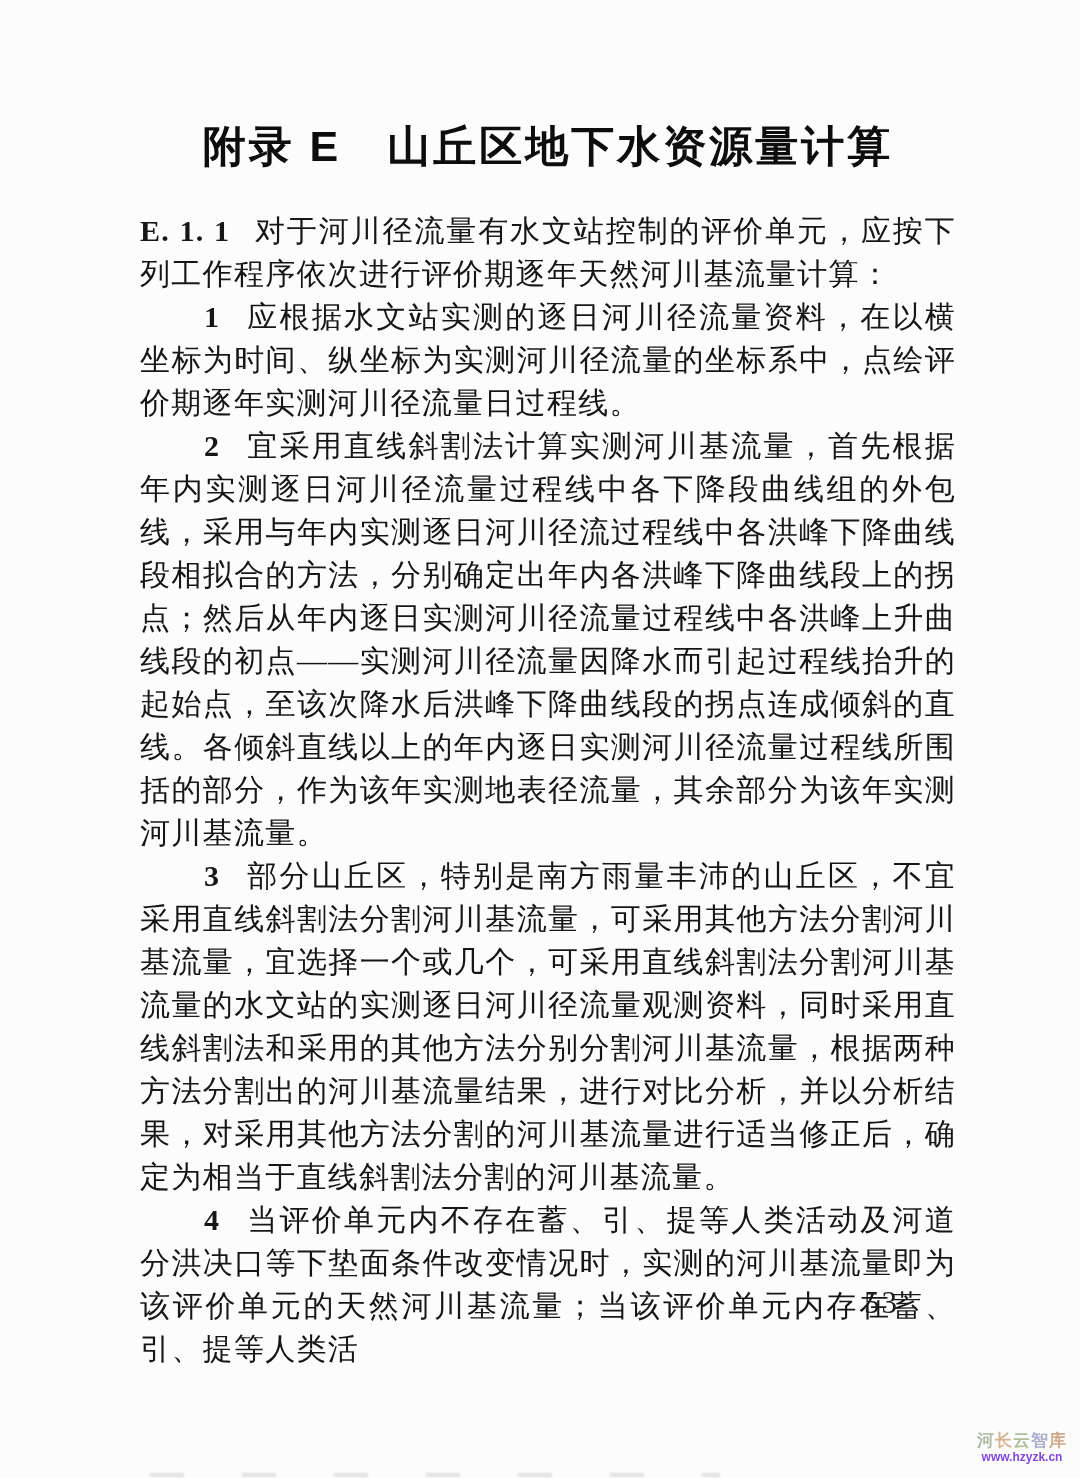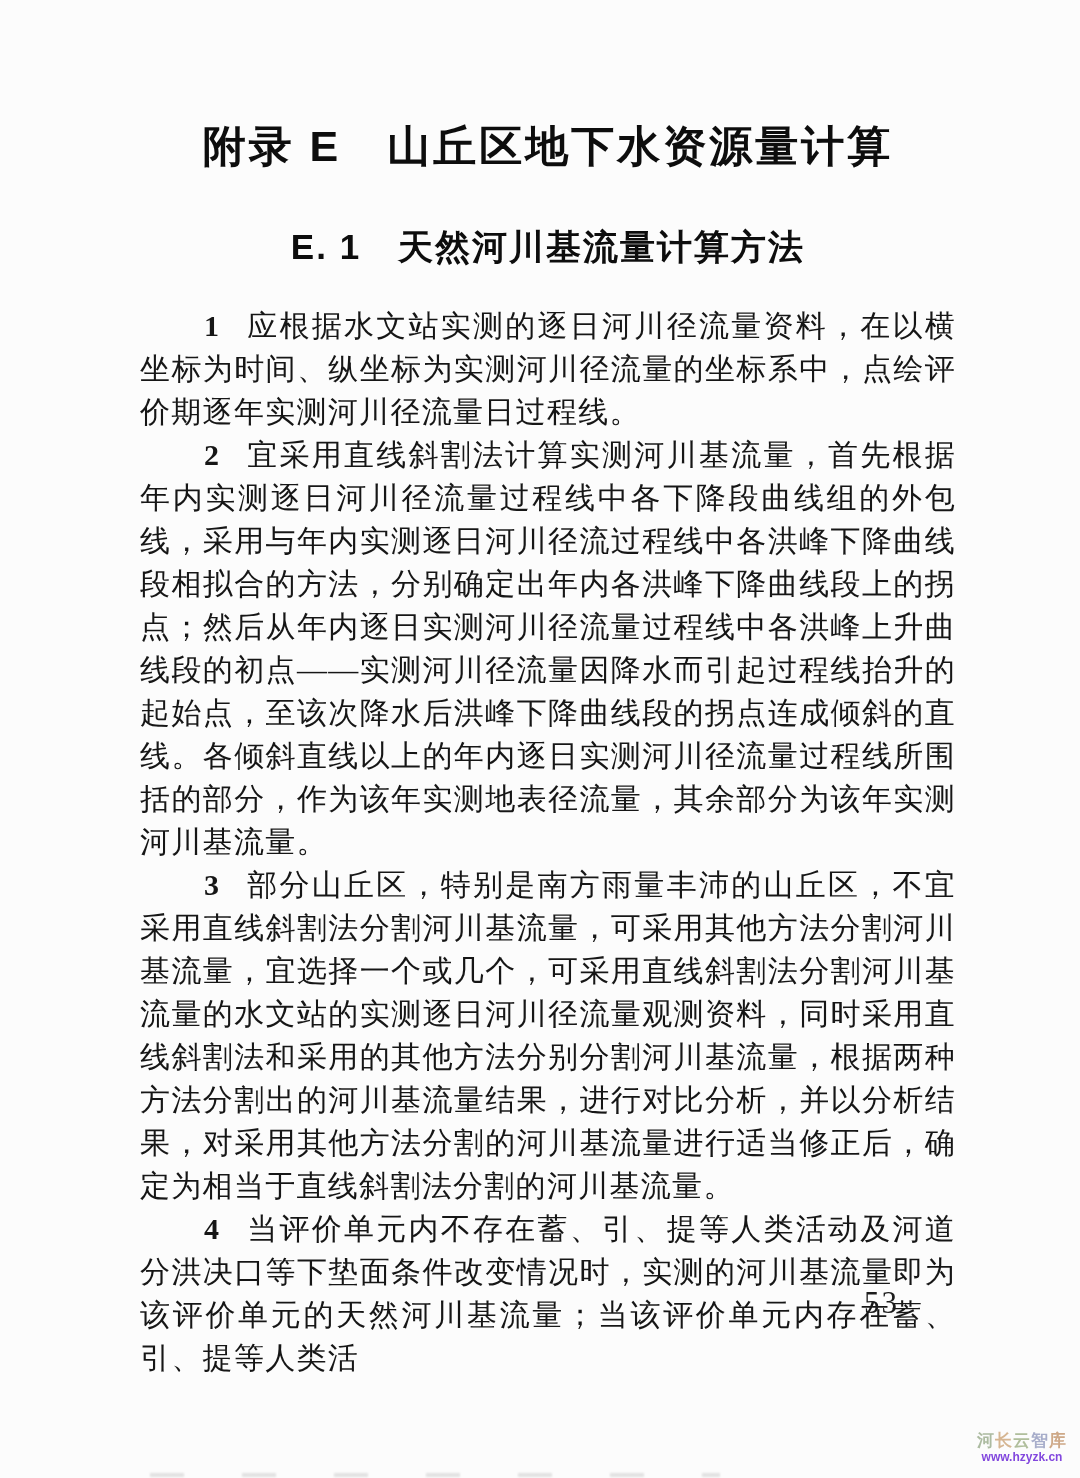--- a/index.html
+++ b/index.html
@@ -90,24 +90,24 @@
 </style>
 </head>
 <body>
 
 <div class="page">
 
   <div class="doc">
 
     <h1 class="title">附录 E　山丘区地下水资源量计算</h1>
 
-    <h2 class="section-heading">E. 1　天然河川基流量计算方法</h2>
 
     <div class="body-text">
 
+      <p class="clause"><span class="clause-num">E. 1. 1</span><span>对于河川径流量有水文站控制的评价单元，应按下列工作程序依次进行评价期逐年天然河川基流量计算：</span></p>
 
       <p class="item"><span class="num">1</span><span>应根据水文站实测的逐日河川径流量资料，在以横坐标为时间、纵坐标为实测河川径流量的坐标系中，点绘评价期逐年实测河川径流量日过程线。</span></p>
 
       <p class="item"><span class="num">2</span><span>宜采用直线斜割法计算实测河川基流量，首先根据年内实测逐日河川径流量过程线中各下降段曲线组的外包线，采用与年内实测逐日河川径流过程线中各洪峰下降曲线段相拟合的方法，分别确定出年内各洪峰下降曲线段上的拐点；然后从年内逐日实测河川径流量过程线中各洪峰上升曲线段的初点——实测河川径流量因降水而引起过程线抬升的起始点，至该次降水后洪峰下降曲线段的拐点连成倾斜的直线。各倾斜直线以上的年内逐日实测河川径流量过程线所围括的部分，作为该年实测地表径流量，其余部分为该年实测河川基流量。</span></p>
 
       <p class="item"><span class="num">3</span><span>部分山丘区，特别是南方雨量丰沛的山丘区，不宜采用直线斜割法分割河川基流量，可采用其他方法分割河川基流量，宜选择一个或几个，可采用直线斜割法分割河川基流量的水文站的实测逐日河川径流量观测资料，同时采用直线斜割法和采用的其他方法分别分割河川基流量，根据两种方法分割出的河川基流量结果，进行对比分析，并以分析结果，对采用其他方法分割的河川基流量进行适当修正后，确定为相当于直线斜割法分割的河川基流量。</span></p>
 
       <p class="item"><span class="num">4</span><span>当评价单元内不存在蓄、引、提等人类活动及河道分洪决口等下垫面条件改变情况时，实测的河川基流量即为该评价单元的天然河川基流量；当该评价单元内存在蓄、引、提等人类活</span></p>
 
     </div>

